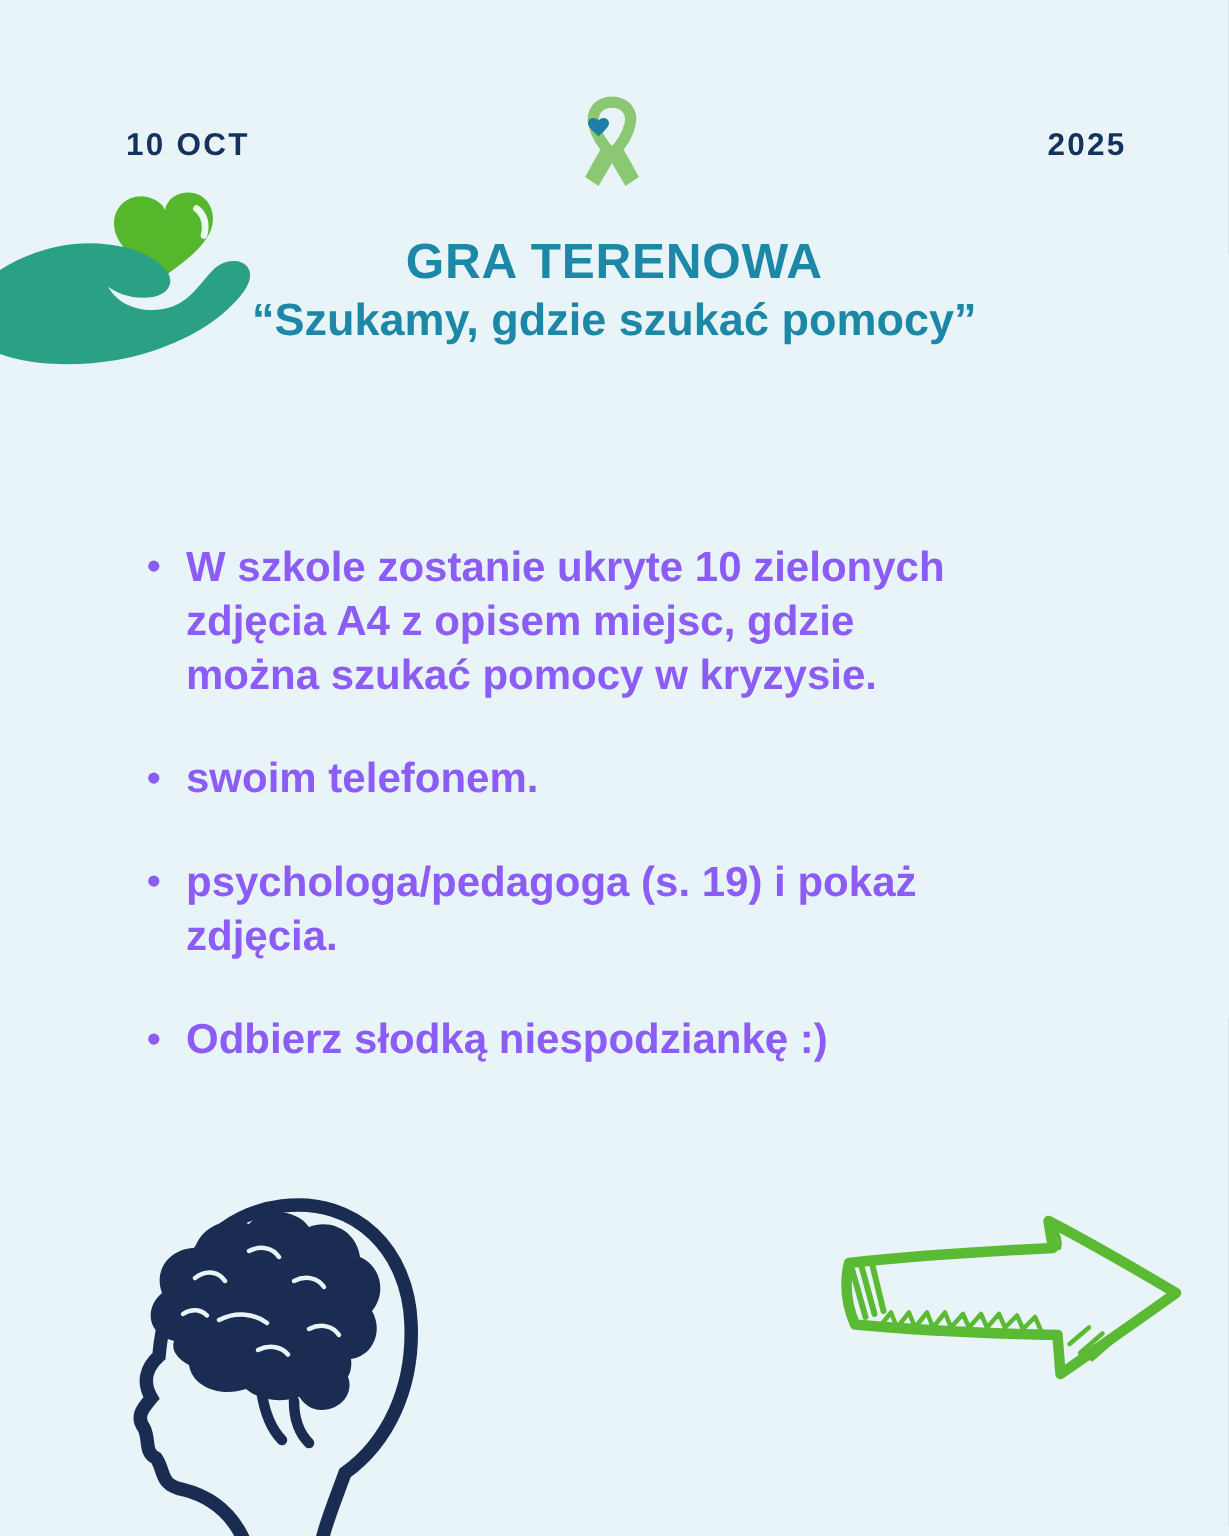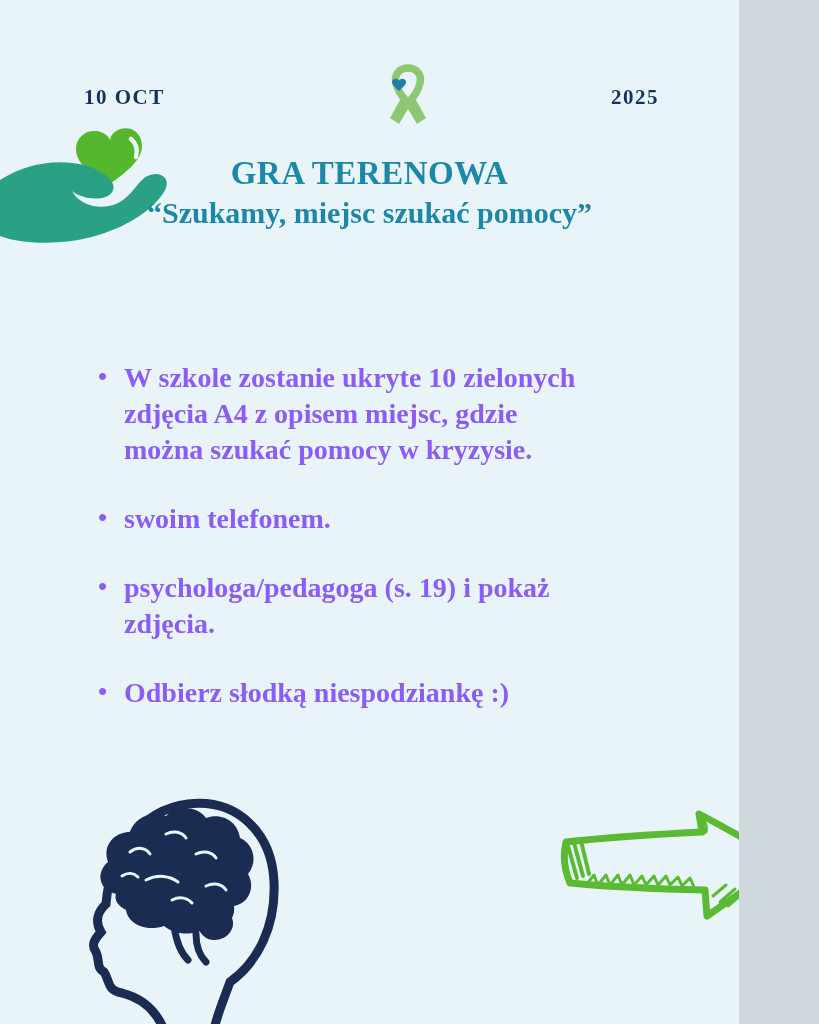--- a/index.html
+++ b/index.html
@@ -1,23 +1,23 @@
 <!DOCTYPE html>
 <html><head>
 <meta charset="utf-8">
 <style>
   html,body{margin:0;padding:0;background:#cfd8dc;}
   .poster{
-    position:relative;width:739px;height:1024px;overflow:hidden;
+    position:relative;width:819px;height:1024px;overflow:hidden;
     background:#e9f4f8;
-    font-family:Liberation Serif, serif;font-weight:bold;
+    font-family:Liberation Sans, sans-serif;font-weight:bold;
   }
   .hdr{position:absolute;top:85px;font-size:21px;color:#14335c;letter-spacing:1.5px;}
   .hdr-left{left:84px;}
-  .hdr-right{right:80px;}
+  .hdr-right{right:68px;}
   .ribbon{position:absolute;left:382px;top:63px;width:52px;height:66px;}
   .hand{position:absolute;left:0;top:116px;width:192px;height:142px;}
   .title-block{position:absolute;left:0;width:100%;top:155px;text-align:center;color:#1d87a8;}
   .title{font-size:33px;letter-spacing:.5px;white-space:nowrap;}
   .subtitle{font-size:30px;margin-top:4px;white-space:nowrap;}
   .when-block{position:absolute;left:0;width:100%;top:262px;text-align:center;color:#1d87a8;
     font-size:29px;line-height:34px;}
   .when-block div{white-space:nowrap;}
   .bullets{position:absolute;left:98px;top:360px;width:660px;margin:0;padding:0;list-style:none;
     color:#8b5cf6;font-size:28px;line-height:36px;}
@@ -44,21 +44,21 @@
   <div class="hdr hdr-right">2025</div>
 
   <svg class="hand" viewBox="0 0 192 142">
     <path d="M107 70 C92 58 76 48 76 33 C76 22 85 14 96 15 C102 15.6 108 19 110 24 C111 18 116 13.5 123 12.5 C134 11 142 19 142 30 C142 45 124 58 107 70 Z" fill="#55b82c"></path>
     <path d="M131 23 C136 27 138 33 136 41" stroke="#eafaf0" stroke-width="4.5" fill="none" stroke-linecap="round"></path>
     <path d="M0 64 C22 50 48 44 72 47 C92 49 106 57 112 66 C116 73 112 80 102 82 C90 84 78 80 72 75 C80 90 100 94 116 88 C128 83 134 72 142 64 C149 57 160 56 165 62 C170 69 164 79 152 90 C136 105 110 118 78 124 C48 129 18 127 0 120 Z" fill="#2aa185"></path>
   </svg>
 
   <div class="title-block">
     <div class="title">GRA TERENOWA</div>
-    <div class="subtitle">“Szukamy, miejsc szukać pomocy”</div>
+    <div class="subtitle">“Szukamy, gdzie szukać pomocy”</div>
   </div>
 
 
   <ul class="bullets">
     <li>
       <span class="ln">W szkole zostanie ukryte 10 zielonych</span>
       <span class="ln">zdjęcia A4 z opisem miejsc, gdzie</span>
       <span class="ln">można szukać pomocy w kryzysie.</span>
     </li>
     <li>

